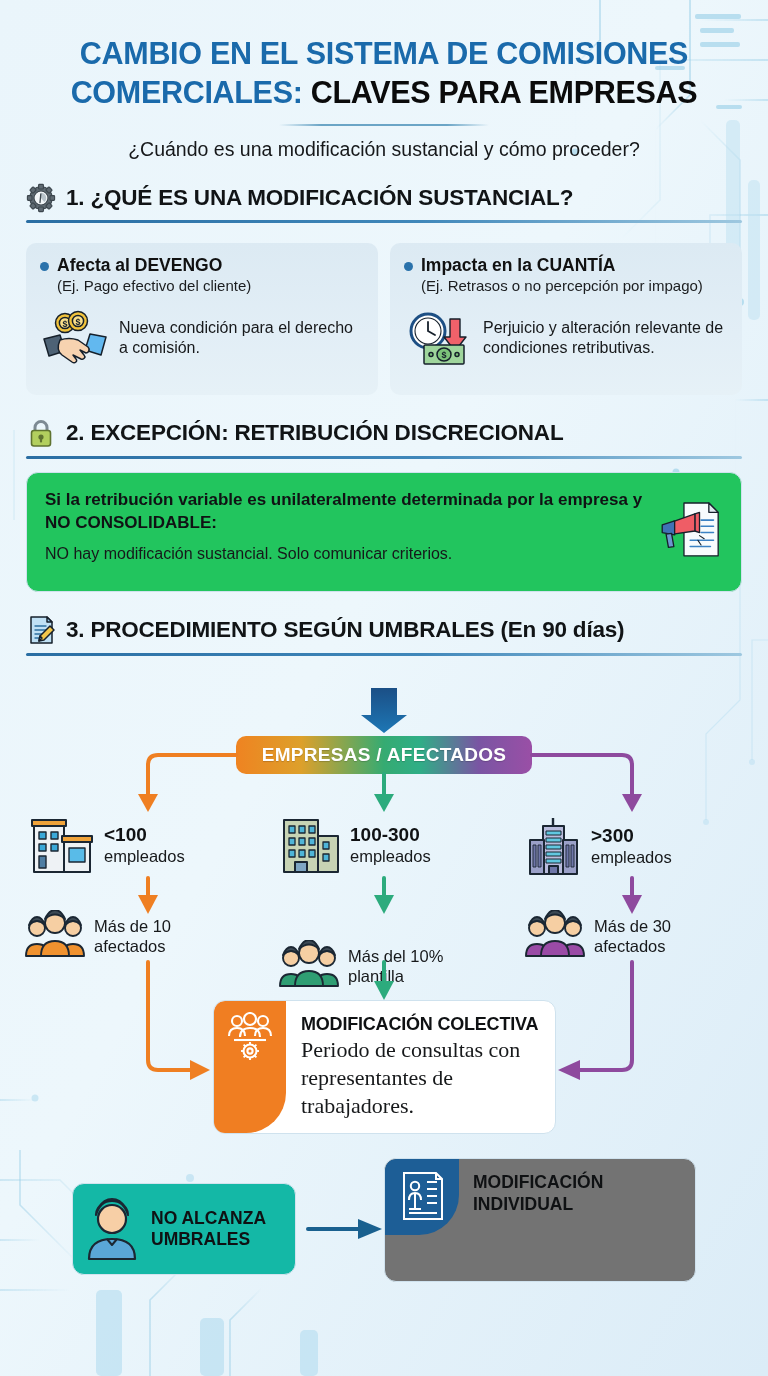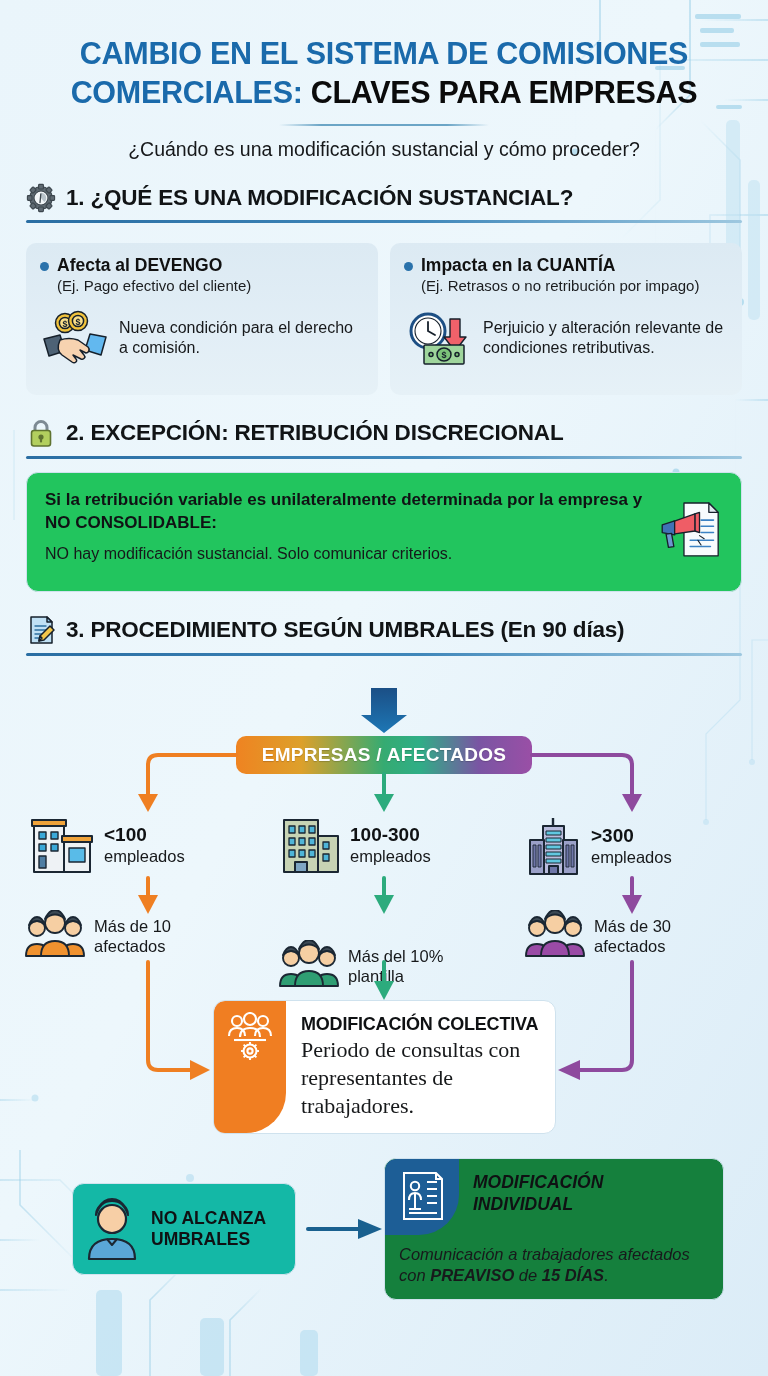--- a/index.html
+++ b/index.html
@@ -104,22 +104,22 @@
   .col-text { font-size: 22px; color: #17191b; line-height: 1.28; margin-top: 1px; font-family: Liberation Serif, serif; }
 
   .nou-card {
     position: absolute; left: 72px; top: 1183px; width: 224px; height: 92px;
     background: #14b8a6; border: 1px solid #d3e3ee; border-radius: 12px;
     display: flex; align-items: center; gap: 8px; padding: 0 12px 0 8px;
   }
   .nou-text { font-size: 17.5px; font-weight: bold; color: #0f1113; line-height: 1.22; }
 
   .ind-card {
-    position: absolute; left: 384px; top: 1158px; width: 340px; min-height: 124px;
-    background: #15803d; border: 1px solid #cfe2ee; border-radius: 12px; overflow: hidden; font-style: italic;
+    position: absolute; left: 384px; top: 1158px; width: 312px; min-height: 124px;
+    background: #737373; border: 1px solid #cfe2ee; border-radius: 12px; overflow: hidden;
   }
   .ind-top { display: flex; align-items: stretch; }
   .ind-icon {
     width: 74px; flex: 0 0 74px; background: #1d5e96; min-height: 76px;
     border-radius: 11px 0 40px 0;
     display: flex; align-items: flex-start; justify-content: center; padding-top: 10px;
   }
   .ind-title { font-size: 17.5px; font-weight: bold; color: #0f1113; line-height: 1.25; padding: 13px 10px 0 14px; }
   .ind-text { font-size: 16.5px; color: #17191b; line-height: 1.3; padding: 9px 14px 12px 14px; }
   .ind-text b { font-weight: bold; }
@@ -262,21 +262,21 @@
         </svg>
         <div class="s1-text">Nueva condición para el derecho a comisión.</div>
       </div>
     </div>
 
     <div class="s1-card">
       <div class="s1-head">
         <span class="dot"></span>
         <div class="s1-title">Impacta en la CUANTÍA</div>
       </div>
-      <div class="s1-sub">(Ej. Retrasos o no retribución por impago)</div>
+      <div class="s1-sub">(Ej. Retrasos o no percepción por impago)</div>
       <div class="s1-body">
         <svg class="pic" width="70" height="62" viewBox="0 0 70 62">
           <g stroke="#16202b" stroke-width="1.5">
             <circle cx="24" cy="24" r="17" fill="#ffffff" stroke="#1d4f84" stroke-width="3"></circle>
             <circle cx="24" cy="24" r="13" fill="#ffffff" stroke="#16202b" stroke-width="1.1"></circle>
             <path d="M24 15 L24 24 L31 28" fill="none" stroke="#16202b" stroke-width="1.8" stroke-linecap="round"></path>
             <path d="M46 12 L56 12 L56 30 L62 30 L51 44 L40 30 L46 30 Z" fill="#f0616a" stroke="#16202b" stroke-width="1.4" stroke-linejoin="round"></path>
             <rect x="20" y="38" width="40" height="19" rx="1" fill="#9fd59c"></rect>
             <ellipse cx="40" cy="47.5" rx="7" ry="6.5" fill="#7cc379"></ellipse>
             <text x="40" y="51" font-size="9" text-anchor="middle" fill="#16202b" stroke="none" font-family="'Liberation Sans',sans-serif" font-weight="bold">$</text>
@@ -615,18 +615,15 @@
               <path d="M31 20 L41 20"></path>
             <path d="M31 27 L41 27"></path>
               <path d="M31 34 L41 34"></path>
             <path d="M13 44 L41 44"></path>
           </g>
         </svg>
       </div>
       <div class="ind-title" style="white-space:pre-line">MODIFICACIÓN
 INDIVIDUAL</div>
     </div>
-    <div class="ind-text">
-      <span>Comunicación a trabajadores afectados con </span><b>PREAVISO</b><span> de </span><b>15 DÍAS</b><span>.</span>
-    </div>
   </div>
 
 </div>
 
 </body></html>

